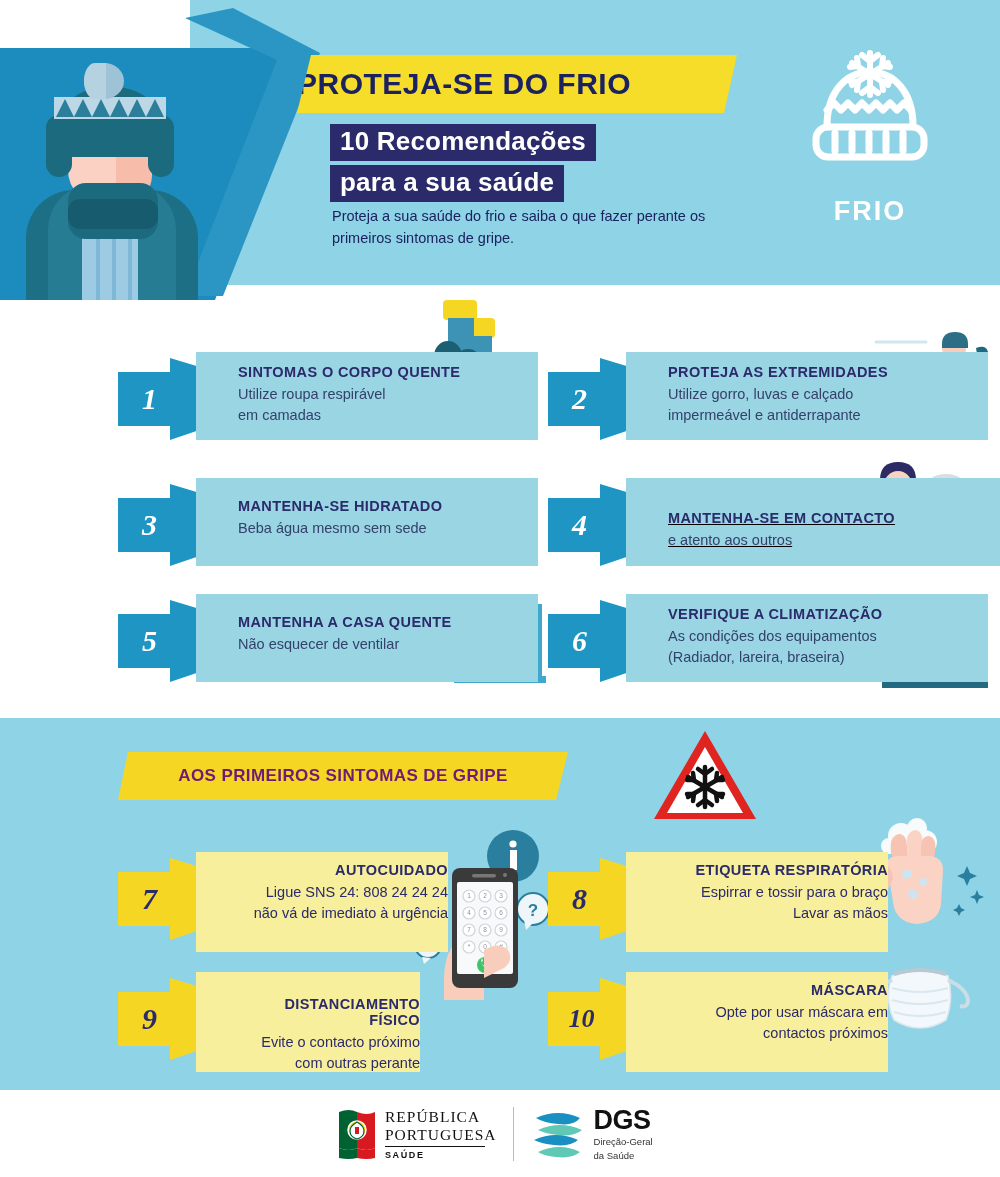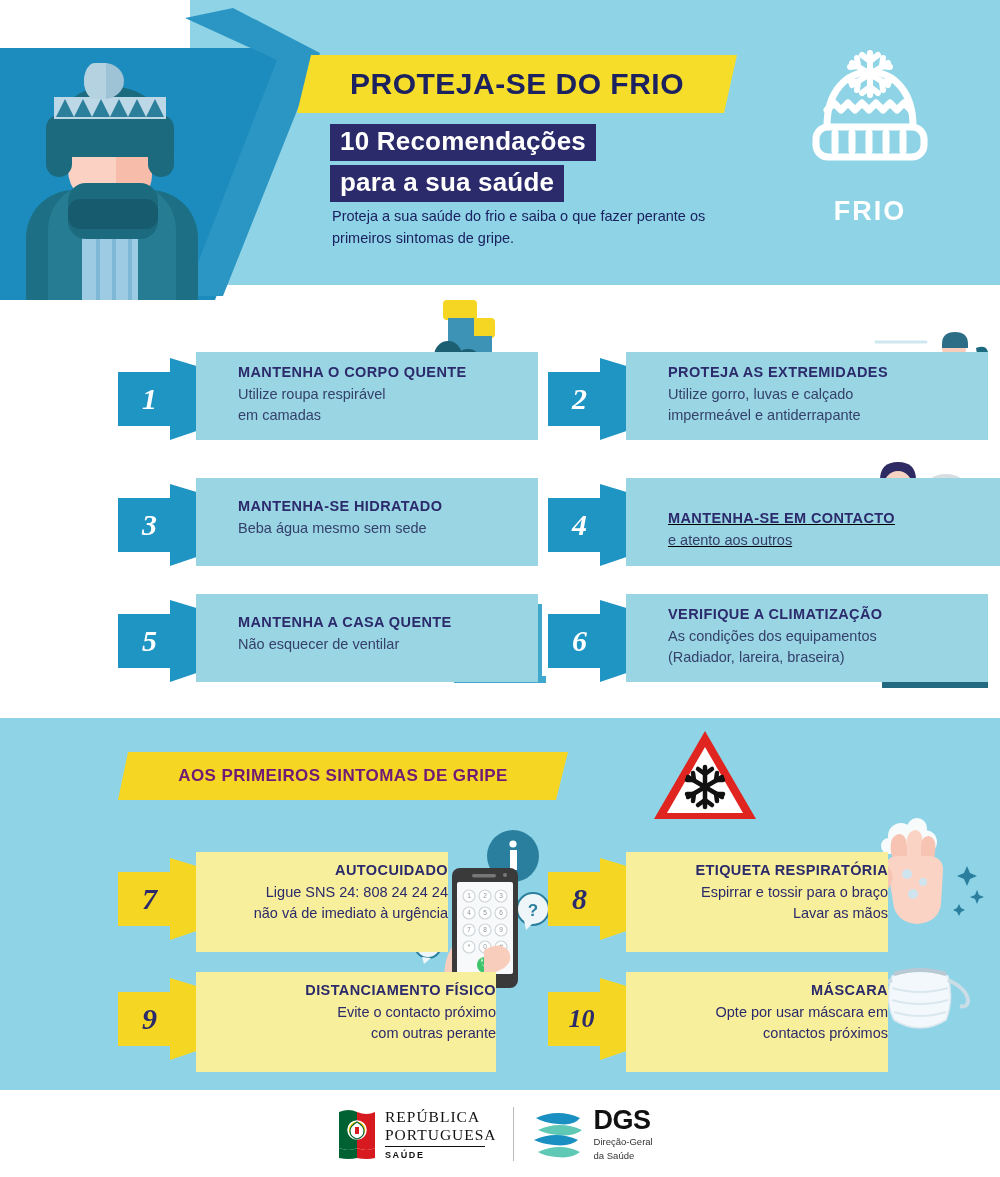--- a/index.html
+++ b/index.html
@@ -79,21 +79,21 @@
   .p-pom2 {
     position:absolute; left:62px; top:8px; width:22px; height:36px;
     background:#b4d2e0; border-radius:50% 0 0 50%;
   }
 
   
   .title-banner {
     position:absolute; left:297px; top:55px; width:440px; height:58px;
     background:#f5dd2a;
     clip-path: polygon(14px 0, 440px 0, 427px 58px, 0 58px);
-    display:flex; align-items:center; justify-content:center;
+    display:flex; align-items:center; justify-content:flex-start;
   }
   .title-banner span {
     font-size:30px; font-weight:bold; color:#1c2260; letter-spacing:.5px;
   }
   .sub-line {
     display:inline-block; background:#2b2a6b; color:#fff;
     font-size:26px; font-weight:bold; padding:2px 10px 4px 10px;
     margin-bottom:4px; letter-spacing:.2px;
   }
   .sub-line .num { color:#fff; }
@@ -370,21 +370,21 @@
     </g>
     <rect x="2" y="92" width="106" height="6" fill="#23697f"></rect>
   </svg>
 
   <div class="card blue" style="left:118px; top:352px; width:420px;">
     <div class="tag">
       <div class="tag-shape"></div>
       <span class="tag-num">1</span>
     </div>
     <div class="body-panel" style="width:342px;">
-      <div class="card-title">MANTENHA O CORPO QUENTE</div>
+      <div class="card-title">SINTOMAS O CORPO QUENTE</div>
       <div class="card-text" style="white-space:pre-line">Utilize roupa respirável
 em camadas</div>
     </div>
   </div>
 
   <div class="card blue" style="left:548px; top:352px; width:440px;">
     <div class="tag">
       <div class="tag-shape"></div>
       <span class="tag-num">2</span>
     </div>
@@ -594,21 +594,21 @@
       <div class="card-text" style="white-space:pre-line">Espirrar e tossir para o braço
 Lavar as mãos</div>
     </div>
   </div>
 
   <div class="card yellow" style="left:118px; top:972px; width:330px; height:100px;">
     <div class="tag">
       <div class="tag-shape"></div>
       <span class="tag-num">9</span>
     </div>
-    <div class="body-panel" style="width:300px; height:100px; padding-top:10px;">
+    <div class="body-panel" style="width:224px; height:100px; padding-top:24px;">
       <div class="card-title">DISTANCIAMENTO FÍSICO</div>
       <div class="card-text" style="white-space:pre-line">Evite o contacto próximo
 com outras perante</div>
     </div>
   </div>
 
   <div class="card yellow" style="left:548px; top:972px; width:340px; height:100px;">
     <div class="tag">
       <div class="tag-shape"></div>
       <span class="tag-num" style="font-size:26px; margin-right:38px;">10</span>

